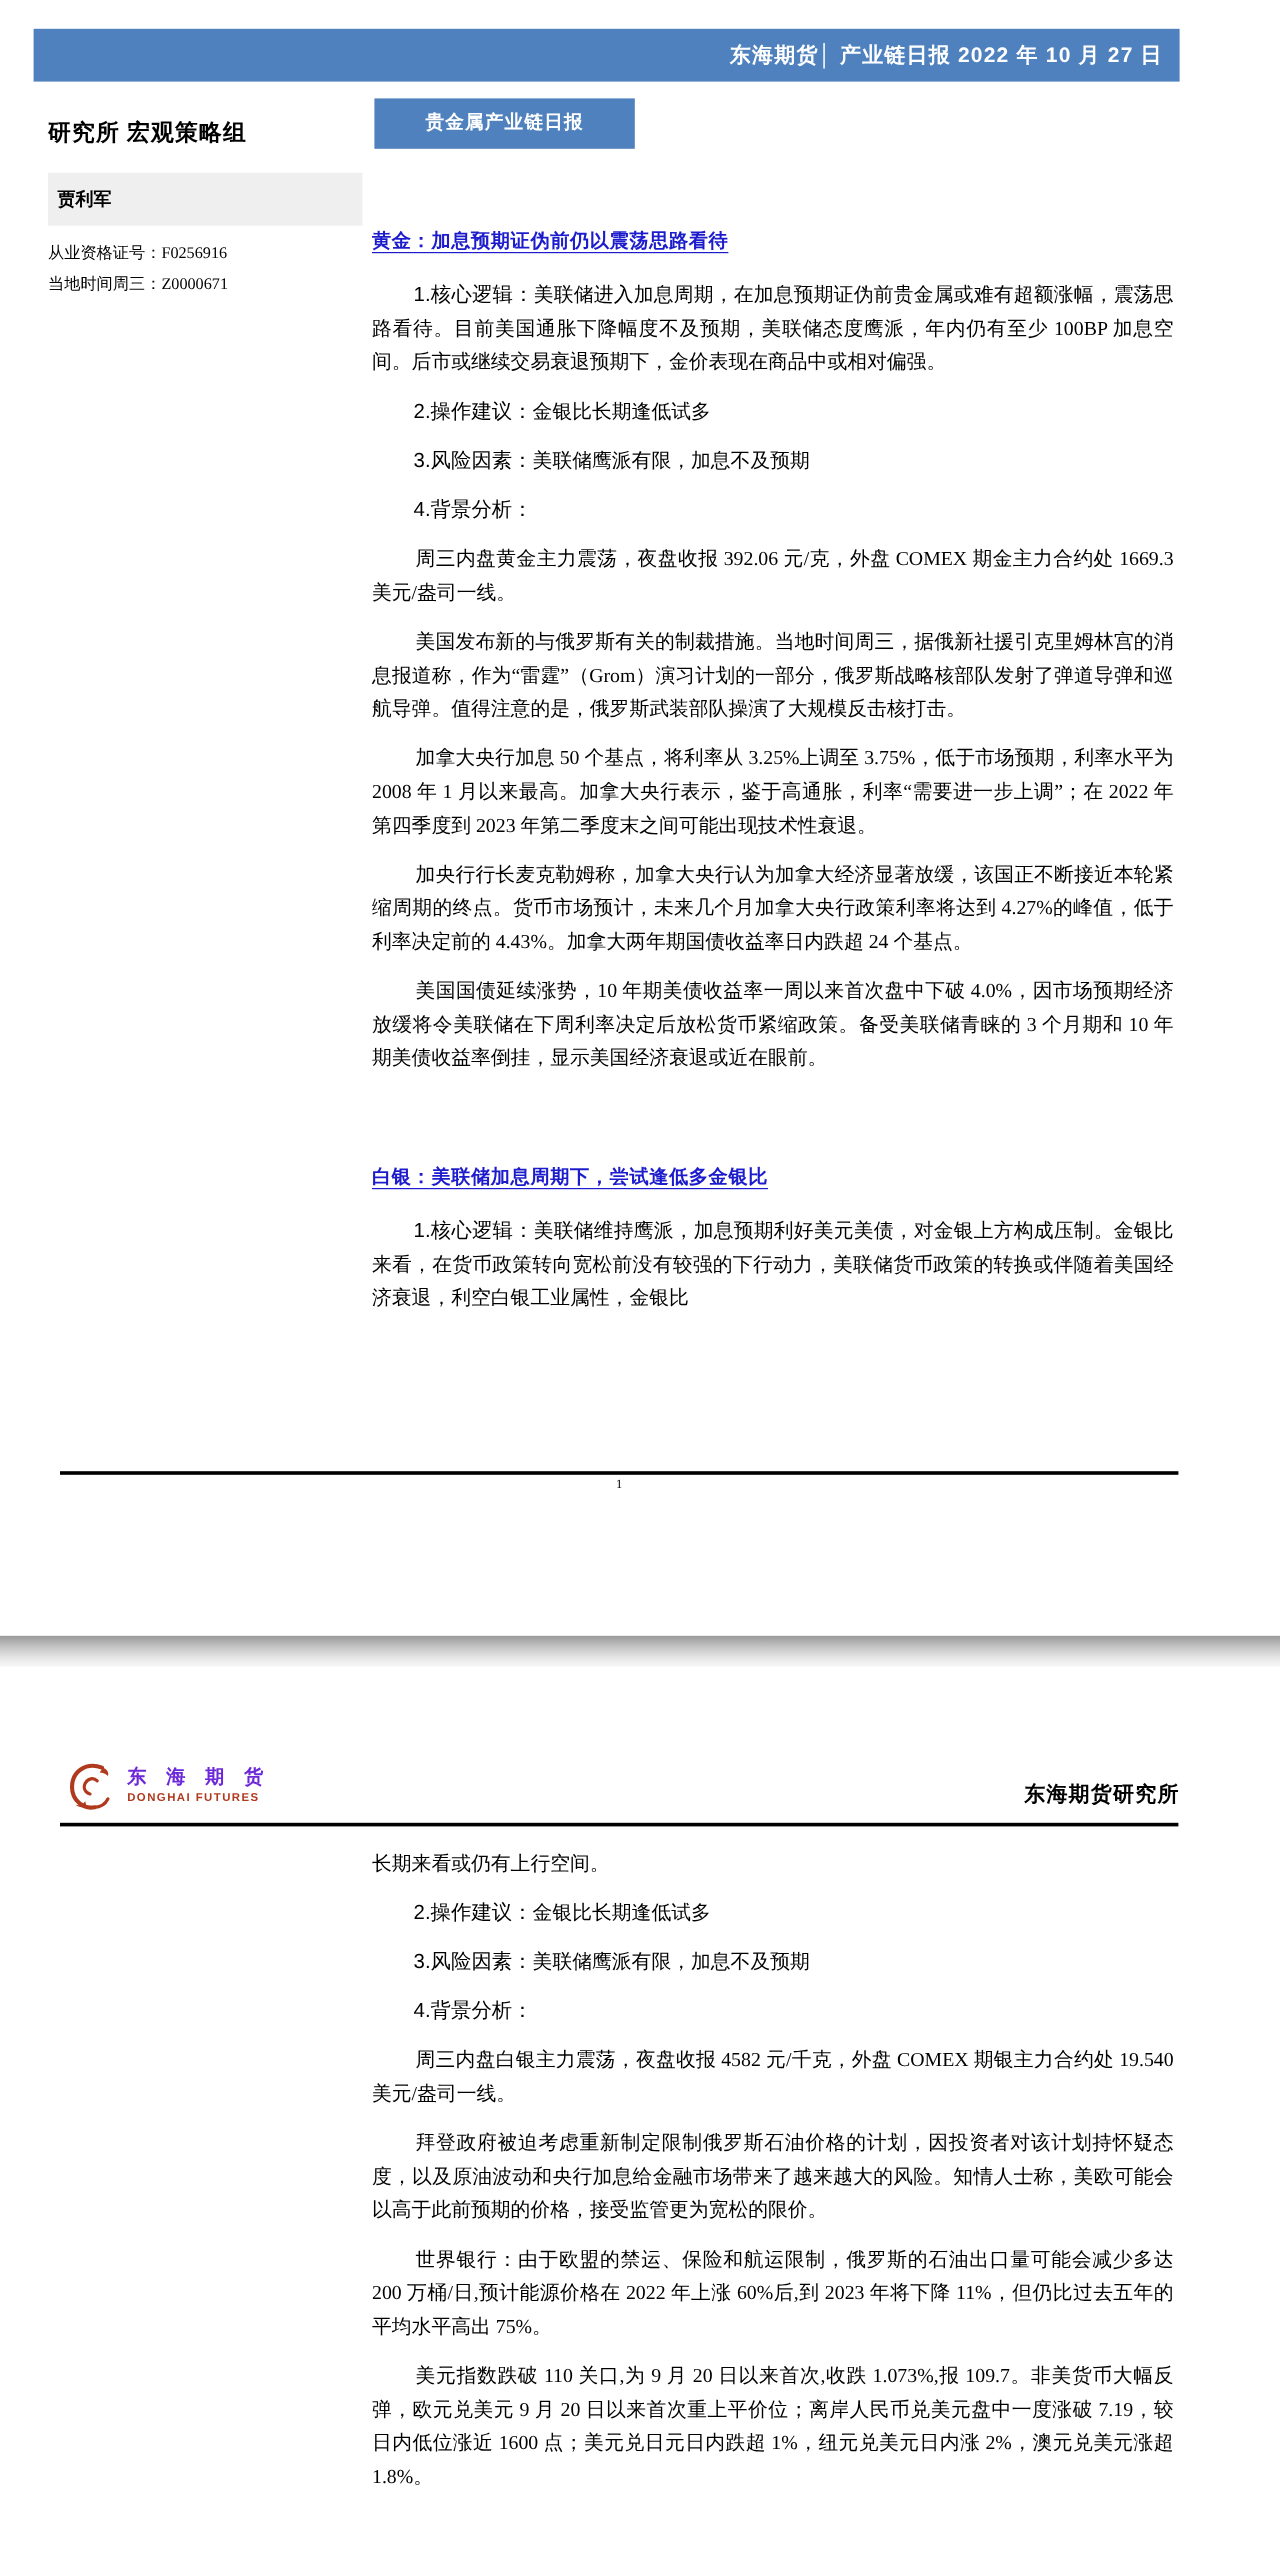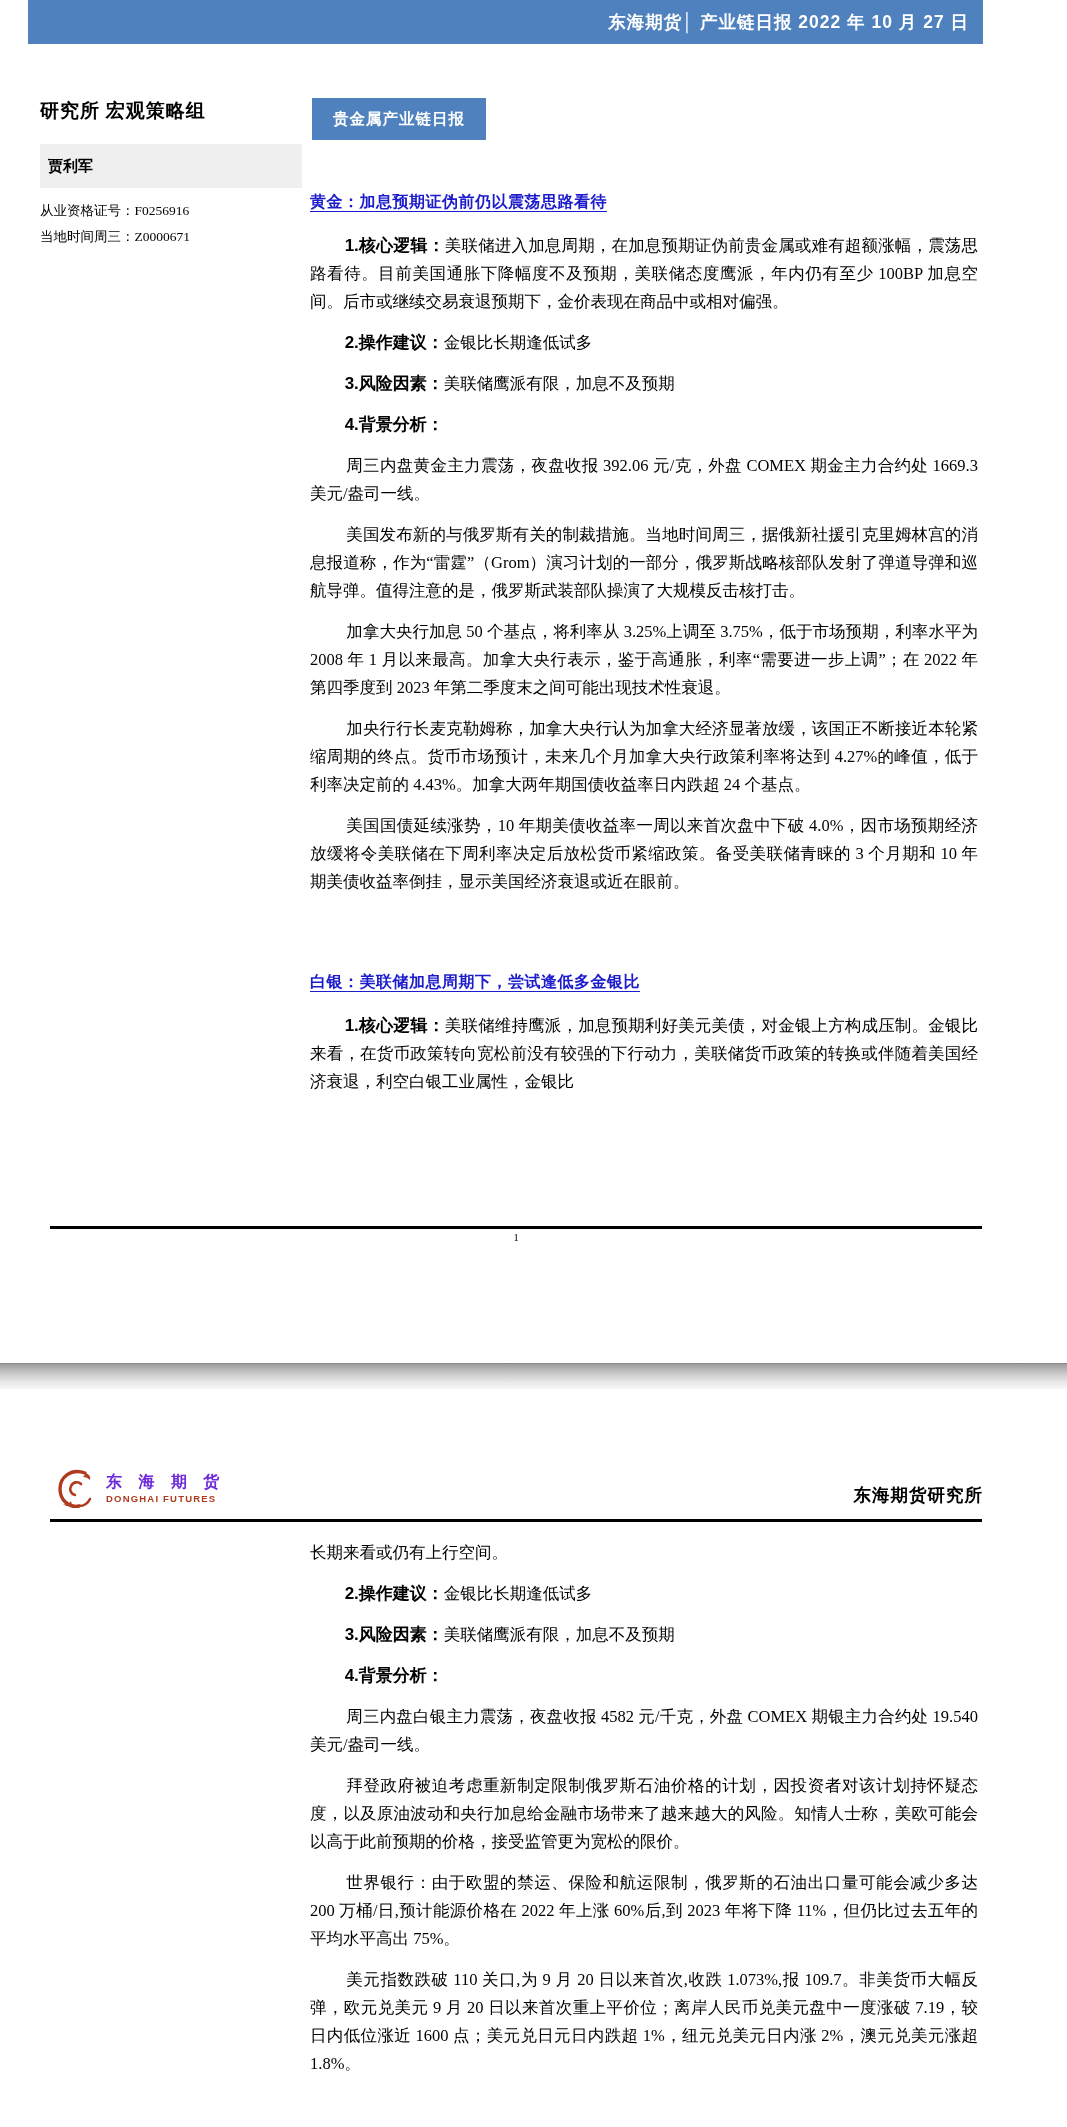--- a/index.html
+++ b/index.html
@@ -3,50 +3,50 @@
 <meta charset="utf-8">
 <style>
   html,body{margin:0;padding:0;background:#fff;}
   .canvas{
     position:relative;width:1067px;height:2127px;background:#ffffff;
     font-family:"Liberation Serif",serif;color:#000;overflow:hidden;
   }
   
   .page1{position:relative;width:1067px;height:1363px;background:#fff;}
   .top-bar{
-    position:absolute;left:28px;top:0;width:955px;height:44px;
+    position:absolute;left:28px;top:24px;width:955px;height:44px;
     background:#4E81BD;color:#fff;box-sizing:border-box;
     font-family:"Liberation Sans",sans-serif;font-weight:bold;font-size:17.5px;
     line-height:44px;text-align:right;padding-right:14px;letter-spacing:1px;
   }
   .sidebar{position:absolute;left:40px;top:98px;width:262px;}
   .sidebar-team{font-weight:bold;font-size:19px;margin:0 0 20px 0;letter-spacing:1px;}
   .analyst-box{background:#efefef;padding:13px 10px 12px 8px;font-weight:bold;font-size:15px;}
   .certs{margin-top:10px;font-size:13.5px;line-height:26px;}
   .badge{
-    position:absolute;left:312px;top:98px;width:174px;height:42px;box-sizing:border-box;
+    position:absolute;left:312px;top:82px;width:217px;height:42px;box-sizing:border-box;
     background:#4E81BD;color:#fff;font-family:"Liberation Sans",sans-serif;
     font-weight:bold;font-size:15.5px;line-height:42px;text-align:center;letter-spacing:1px;
   }
   .main1{position:absolute;left:310px;top:188px;width:668px;}
   .main2{position:absolute;left:310px;top:150px;width:668px;}
   .doc-heading{
     font-family:"Liberation Sans",sans-serif;font-weight:bold;font-size:16px;
     color:#1C1CCC;text-decoration:underline;text-underline-offset:4px;
     margin:0 0 16px 0;line-height:28px;letter-spacing:0.5px;cursor:pointer;
   }
   .h-silver{margin-top:72px;}
   .item,.para{
     font-size:16.5px;line-height:28px;text-align:justify;margin:0 0 13px 0;
   }
   .item{text-indent:2.1em;}
   .para{text-indent:2.2em;}
   .para-noindent{text-indent:0;}
   .lbl{
-    font-family:"Liberation Sans",sans-serif;font-weight:bold;font-size:17px;
+    font-family:"Liberation Sans",sans-serif;font-weight:normal;font-size:17px;
   }
   .footer1{position:absolute;left:50px;top:1226px;width:932px;border-top:3px solid #000;}
   .pageno{width:100%;text-align:center;font-size:10.5px;padding-top:3px;font-family:"Liberation Serif",serif;}
   
   .separator{
     width:1067px;height:26px;
     background:linear-gradient(to bottom,#9d9d9d 0%,#c6c6c6 35%,#e6e6e6 70%,#f8f8f8 100%);
     border-top:1px solid #8a8a8a;box-sizing:border-box;
   }
   

